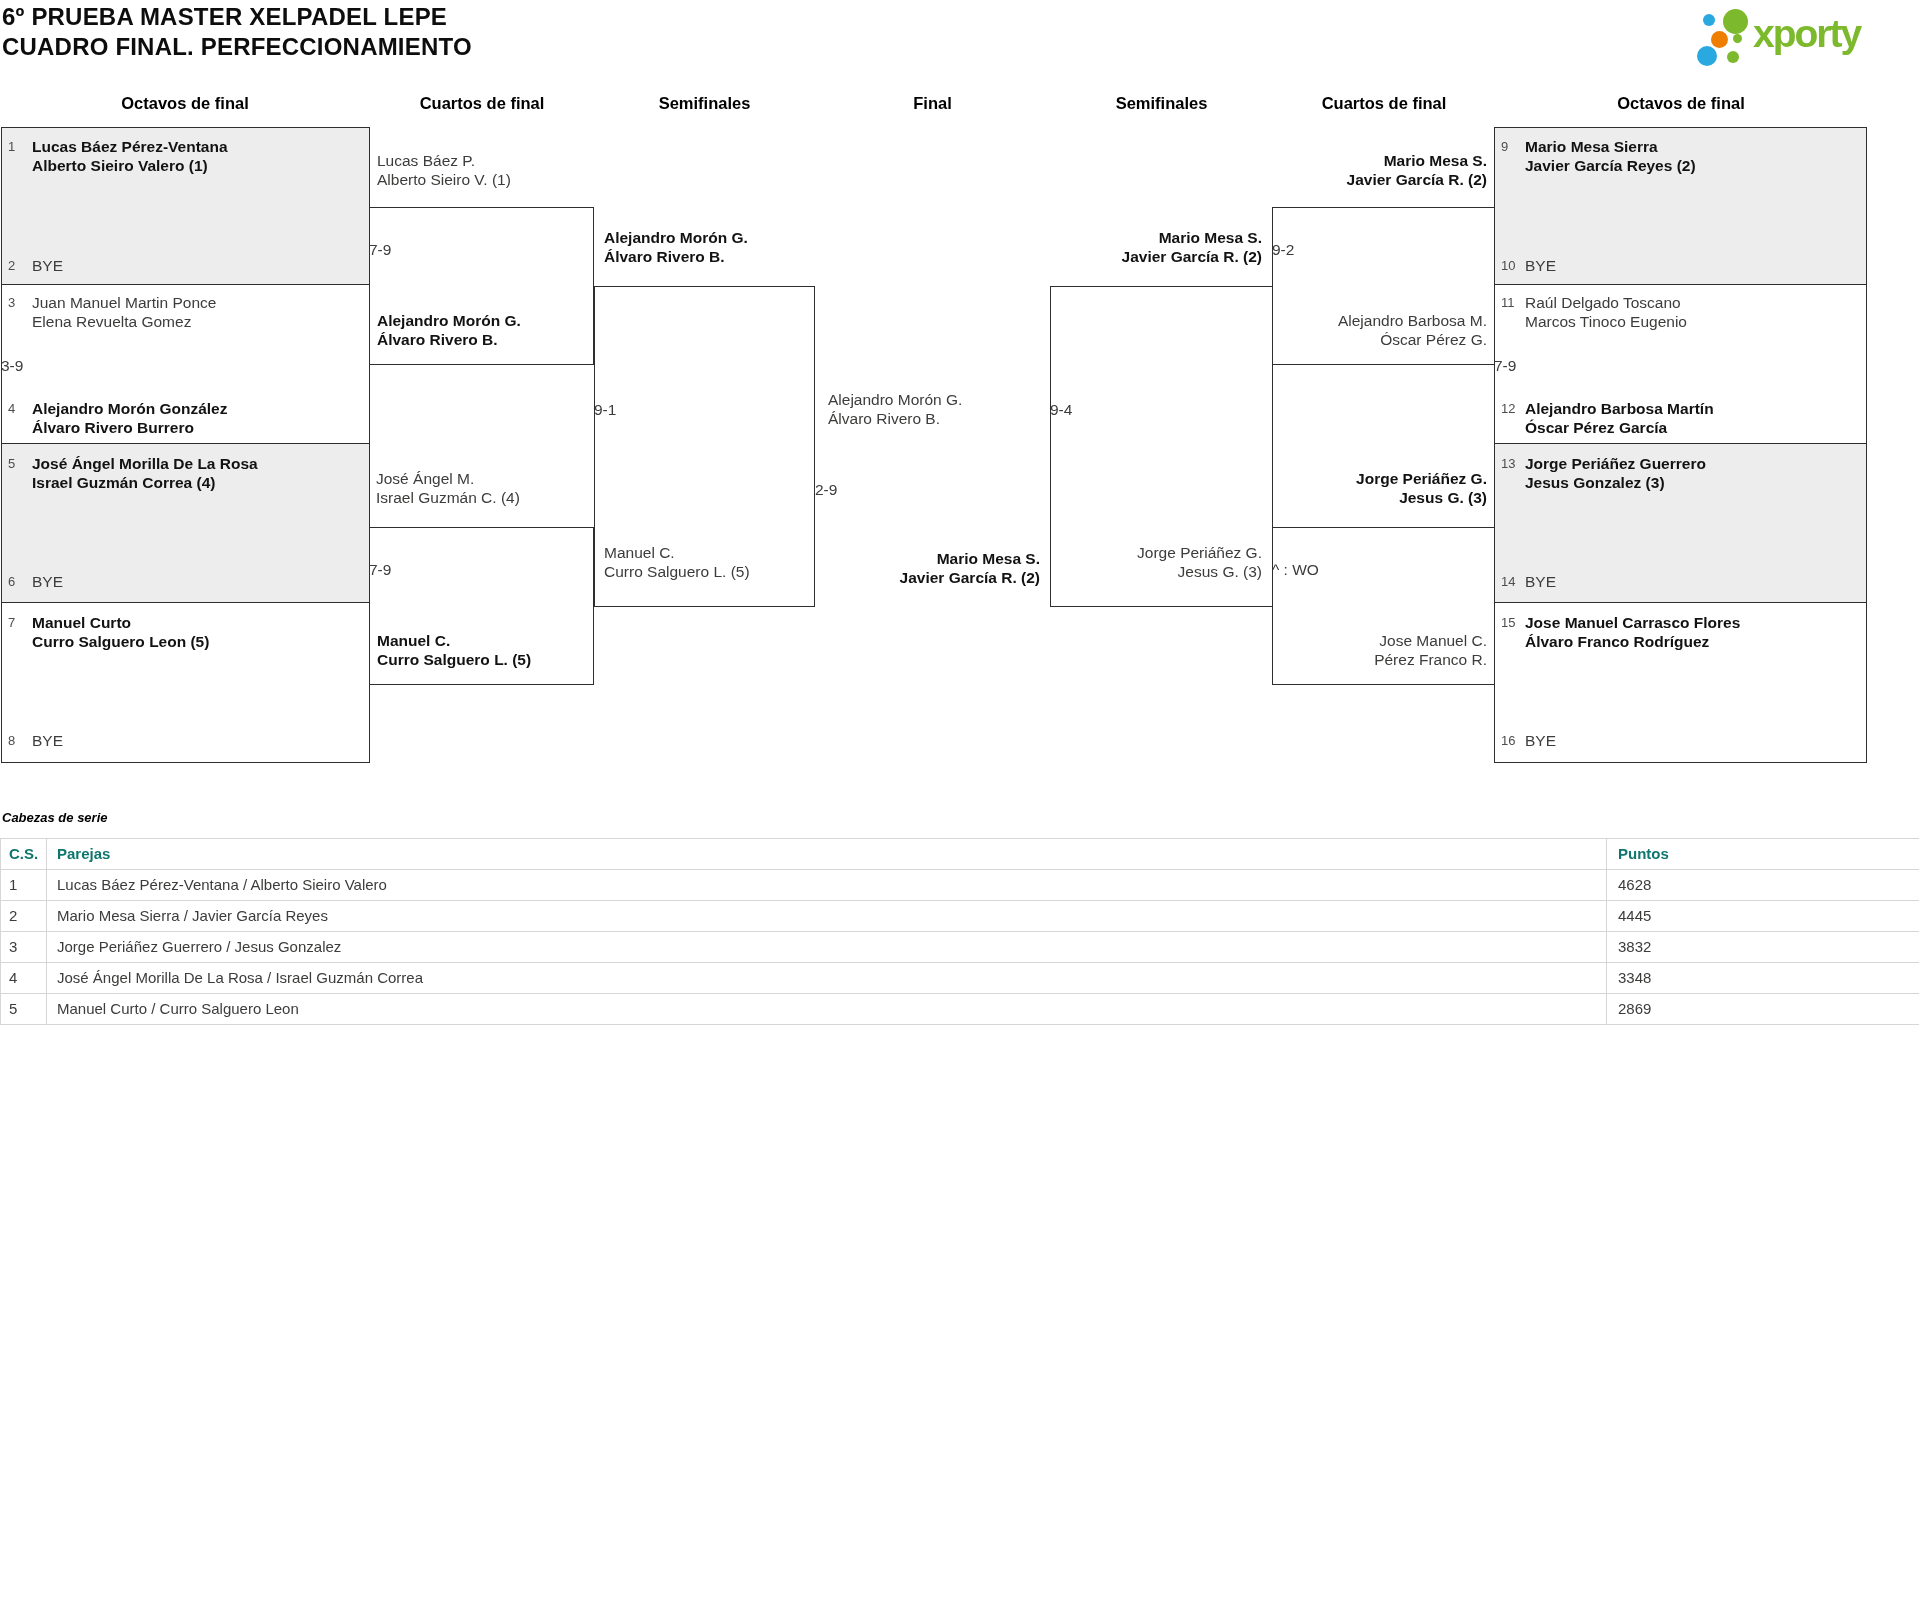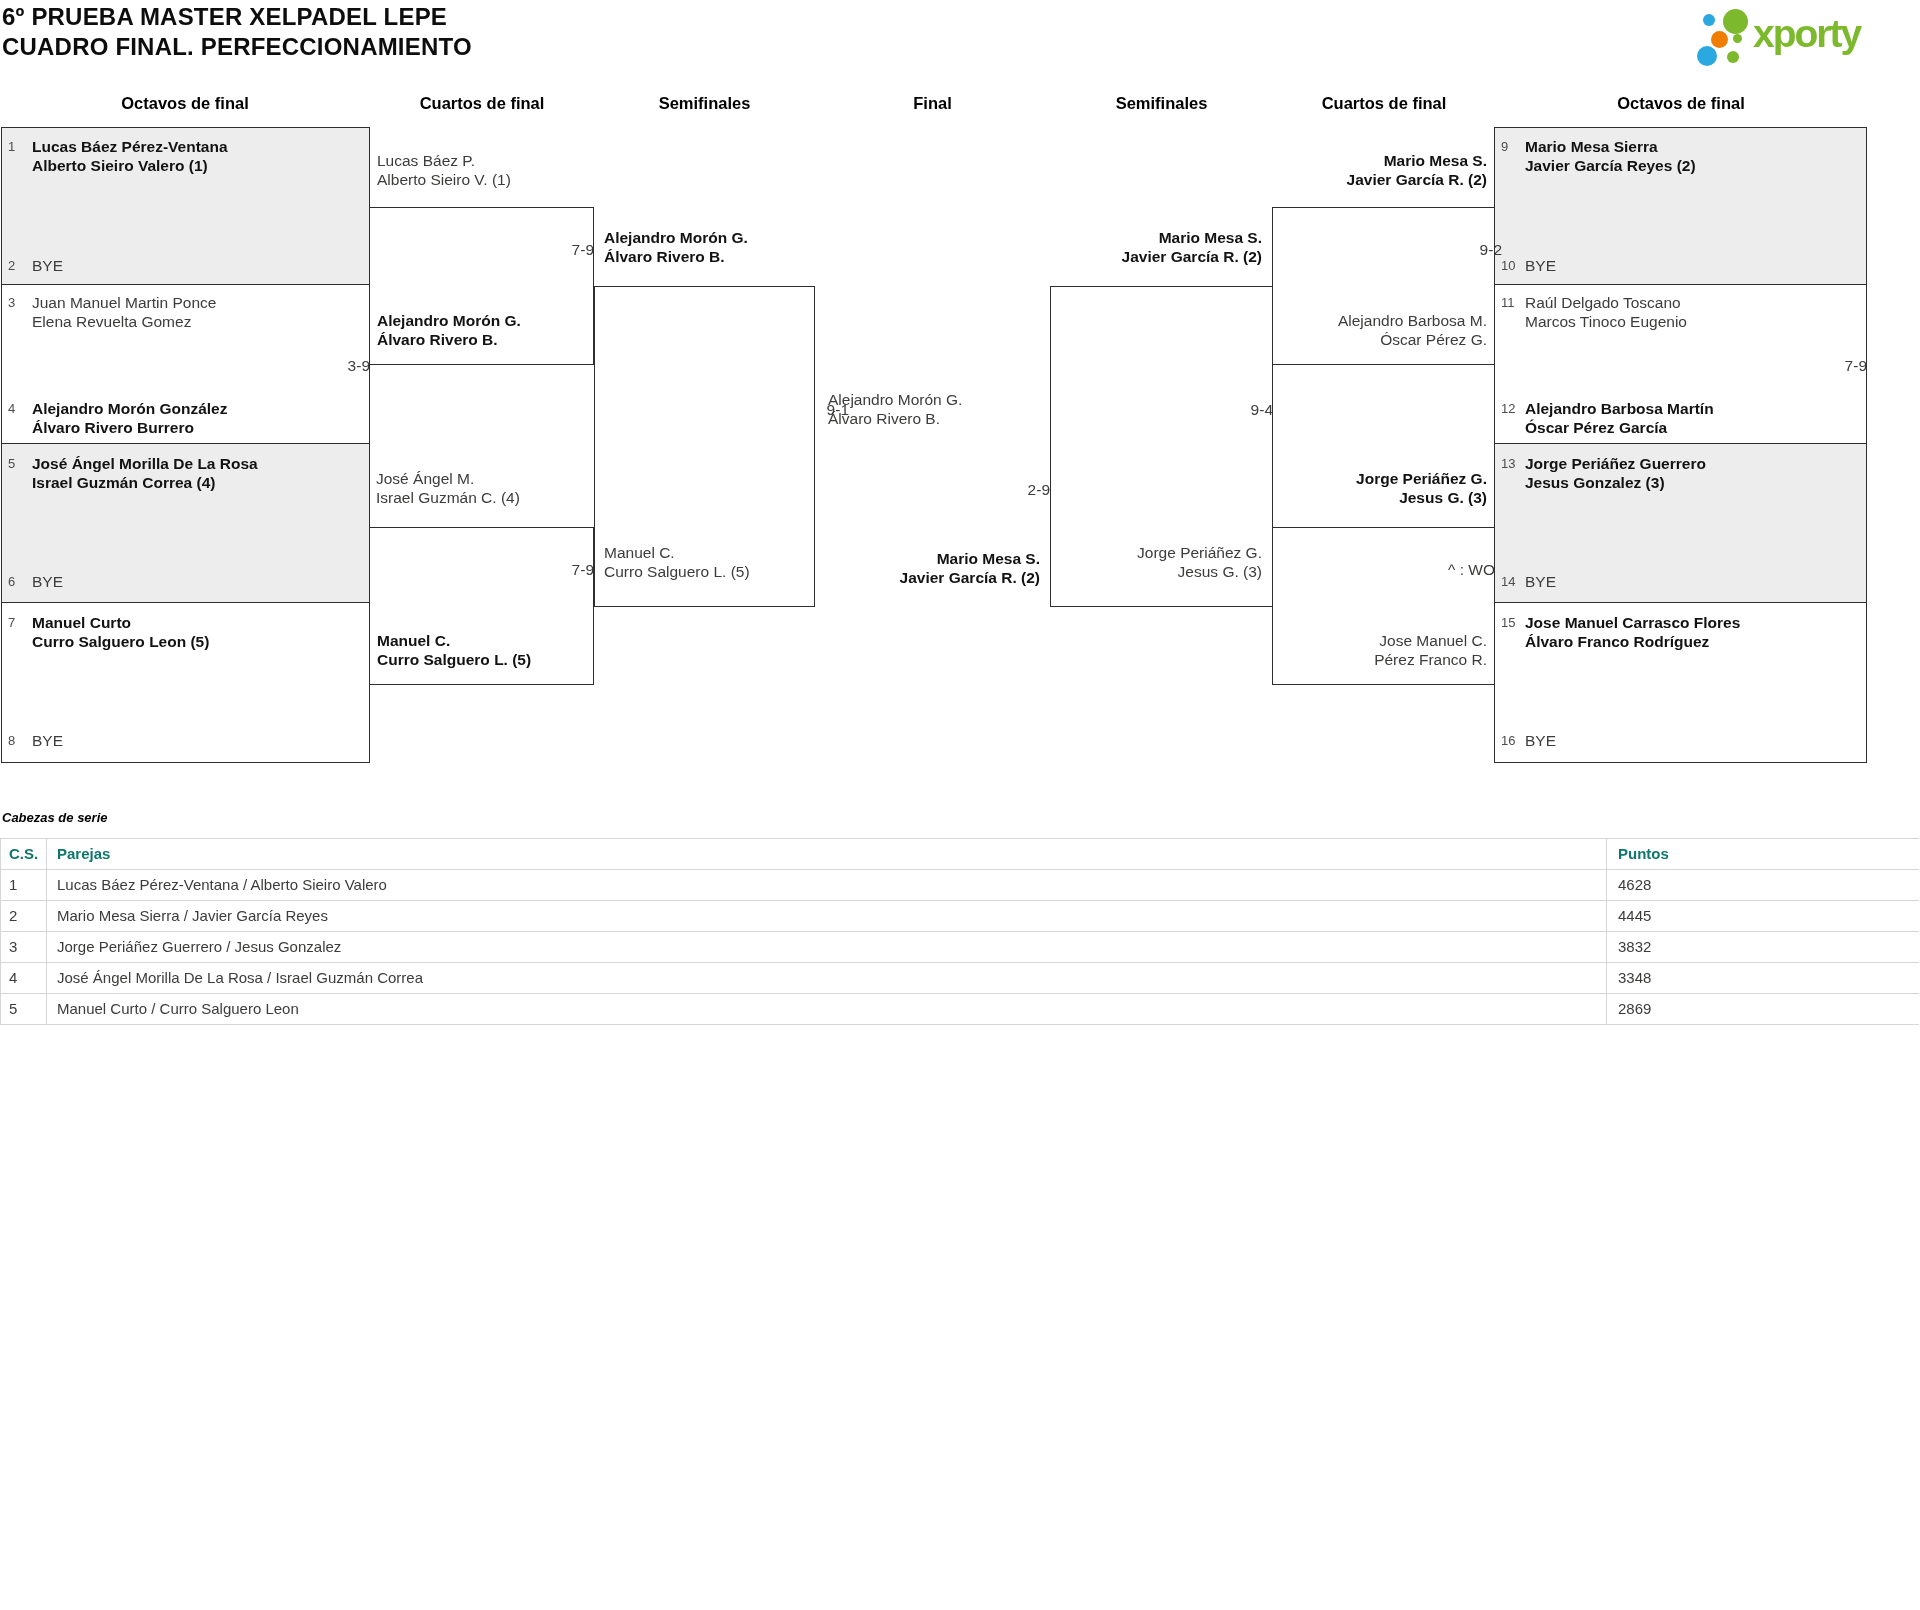--- a/index.html
+++ b/index.html
@@ -9,21 +9,21 @@
   .rhead{position:absolute;top:94px;font-size:16.5px;font-weight:700;color:#000;text-align:center;}
   .obox{position:absolute;border:1px solid #2e2e2e;background:#fff;box-sizing:border-box;}
   .obox.gray{background:#ededed;}
   .mbox{position:absolute;border:1px solid #2e2e2e;background:transparent;box-sizing:border-box;}
   .entry{position:absolute;display:flex;gap:6px;}
   .num{font-size:13px;color:#4d4d4d;min-width:18px;padding-top:2px;flex:none;}
   .nm{font-size:15.5px;line-height:19px;color:#3c3c3b;}
   .bold .nm, .plabel.bold{font-weight:700;color:#121212;}
   .plabel{position:absolute;font-size:15.5px;line-height:19px;color:#3c3c3b;}
   .r{text-align:right;}
-  .score{position:absolute;font-size:15.5px;line-height:19px;color:#3c3c3b;text-align:right;}
+  .score{position:absolute;font-size:15.5px;line-height:19px;color:#3c3c3b;text-align:left;}
   .logo{position:absolute;left:1690px;top:6px;width:210px;height:62px;}
   .dot{position:absolute;border-radius:50%;}
   .brand{position:absolute;left:63px;top:6px;font-size:39px;font-weight:700;letter-spacing:-2px;color:#7cb92c;}
   .slabel{position:absolute;left:2px;top:810px;font-size:13px;font-weight:700;color:#000;font-style:italic;}
   .stable{position:absolute;left:0;top:838px;width:1918px;border-top:1px solid #d6d6d6;border-left:1px solid #d6d6d6;}
   .trow{height:30px;border-bottom:1px solid #d6d6d6;position:relative;font-size:15px;color:#3c3c3b;}
   .trow.head{font-weight:700;color:#0f766e;}
   .trow .c1{position:absolute;left:8px;top:6px;}
   .trow .c2{position:absolute;left:56px;top:6px;}
   .trow .c3{position:absolute;left:1617px;top:6px;}

